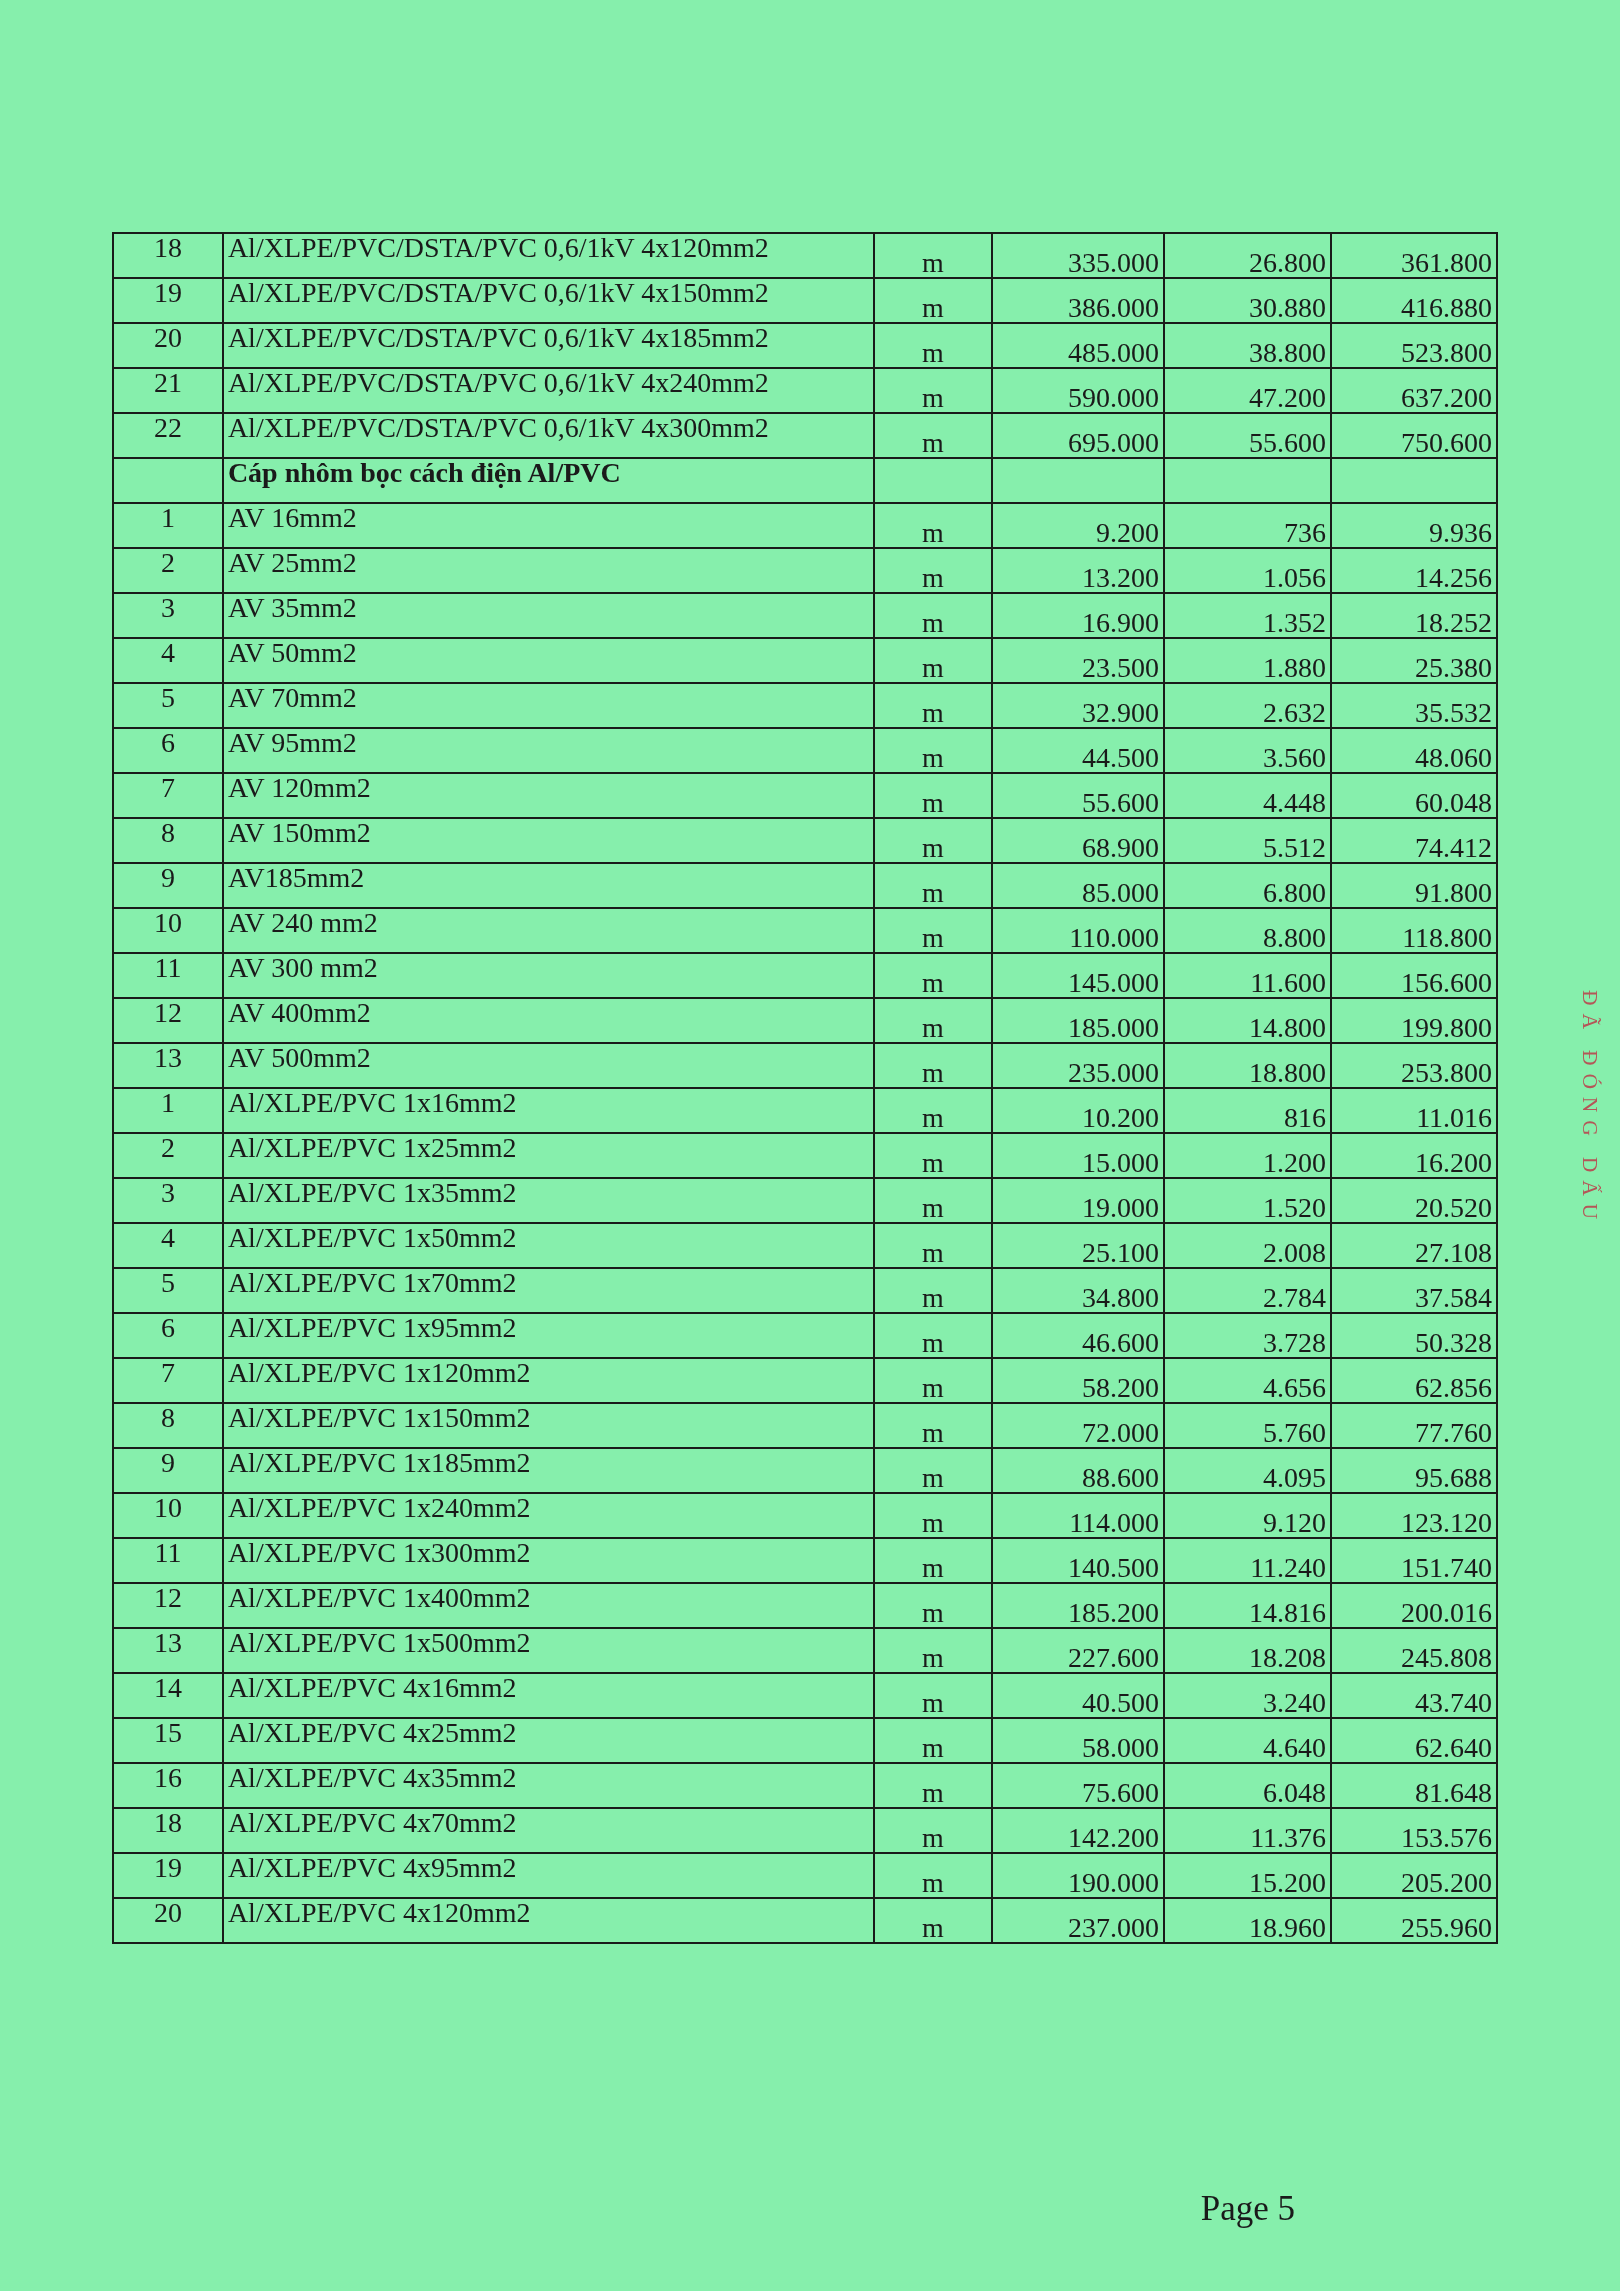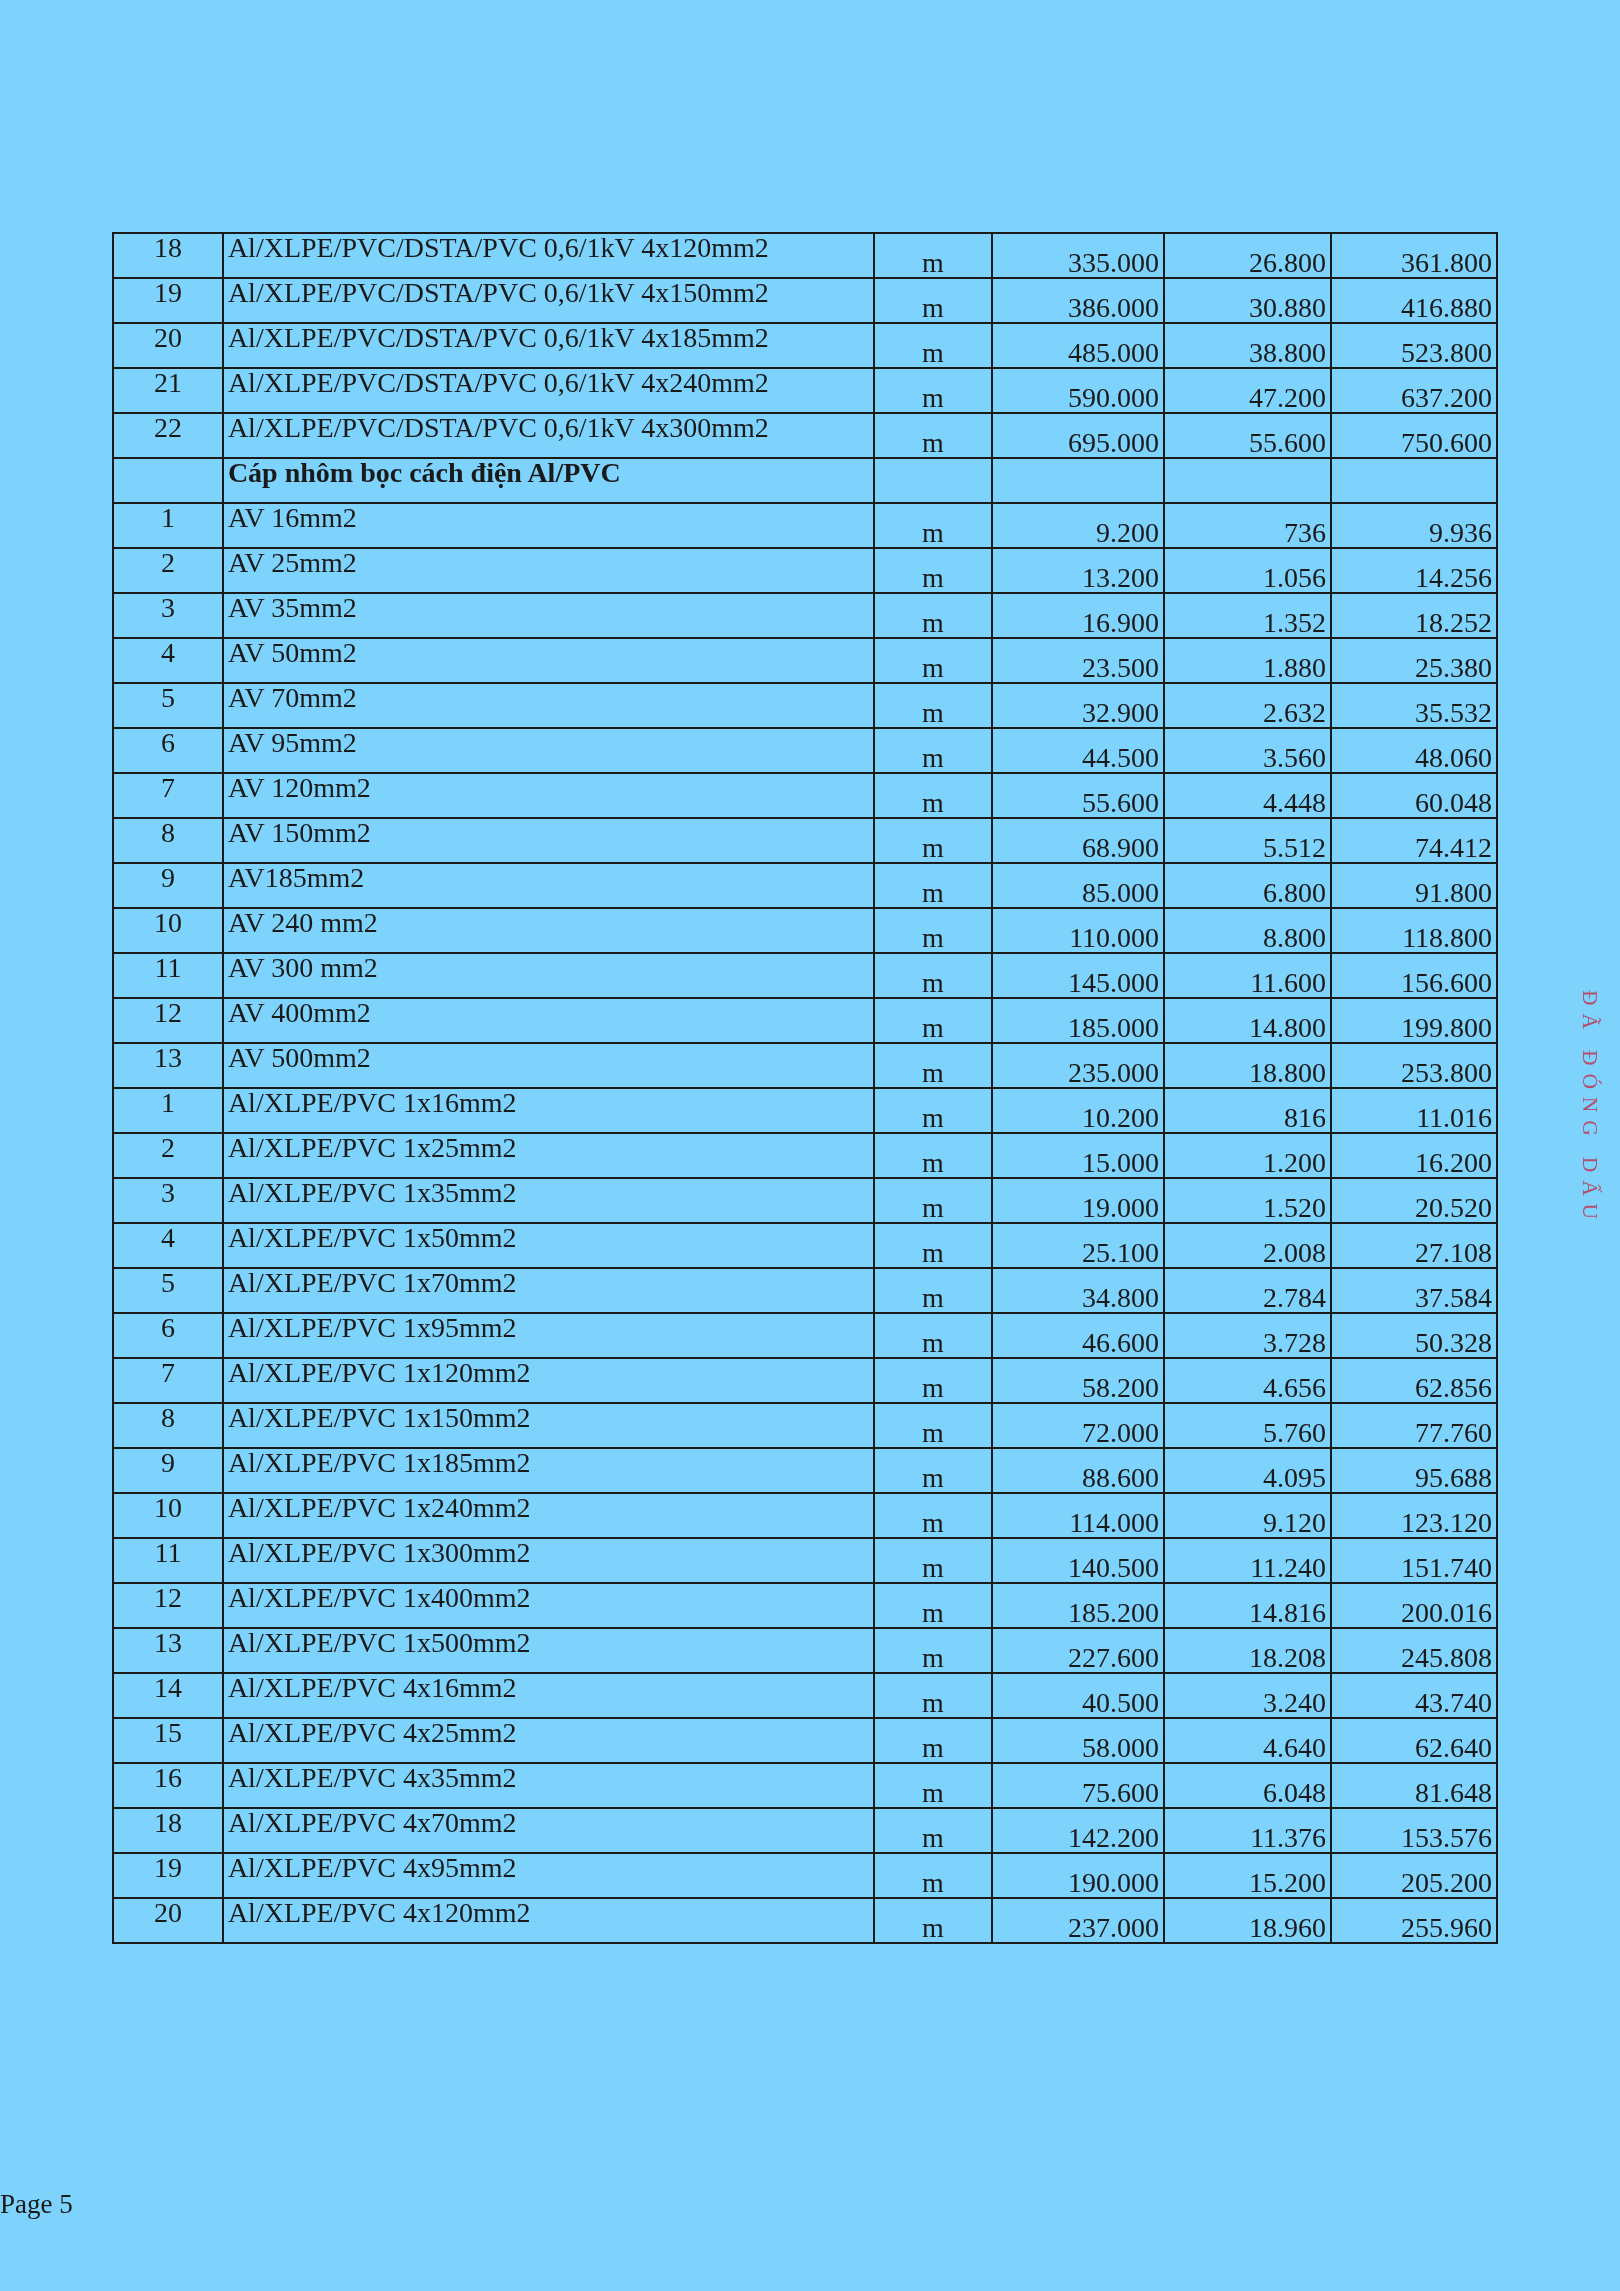--- a/index.html
+++ b/index.html
@@ -1,20 +1,20 @@
 <!DOCTYPE html>
 <html><head>
 <meta charset="utf-8">
 <style>
   html, body { margin: 0; padding: 0; background: #ffffff; }
   body {
     width: 1620px; height: 2292px; position: relative; overflow: hidden;
     font-family: "Liberation Serif", serif; color: #1a1a1a;
   }
-  .page { position: absolute; left: 0; top: 0; width: 1620px; height: 2292px; background: #7dd3fc; }
+  .page { position: absolute; left: 0; top: 0; width: 1620px; height: 2292px; background: #86efac; }
   table.price-table {
     position: absolute; left: 112px; top: 232px;
     border-collapse: collapse; table-layout: fixed;
     width: 1382px;
     font-size: 28px;
   }
   table.price-table td {
     border: 2.5px solid #1a1a1a;
     height: 43px; padding: 0 3.9px; white-space: nowrap; overflow: visible;
     line-height: 1;
@@ -26,21 +26,21 @@
   col.c-vat { width: 167px; }
   col.c-total { width: 166px; }
   td.stt { text-align: center; vertical-align: top; padding-top: 3.9px; }
   td.name { text-align: left; vertical-align: top; padding-top: 3.9px; padding-left: 5.9px; margin-top: 32px; }
   td.unit { text-align: center; vertical-align: bottom; padding-bottom: 2px; }
   td.num { text-align: right; vertical-align: bottom; padding-bottom: 2px; padding-right: 2.9px; }
   tr.section td.name, tr.section td.stt { font-weight: bold; }
   tr.section td.name.span { overflow: visible; }
   .footer {
     position: absolute; left: 0; width: 1295px; top: 2189px;
-    text-align: left; font-size: 27px;
+    text-align: right; font-size: 35px;
   }
   .stamp {
     position: absolute; left: 1573px; top: 990px; width: 29px; height: 323px;
     color: #c4243c; font-size: 21.6px; writing-mode: vertical-rl; letter-spacing: 7.8px; opacity: .75;
   }
 </style>
 </head>
 <body>
 
 <div class="page">

